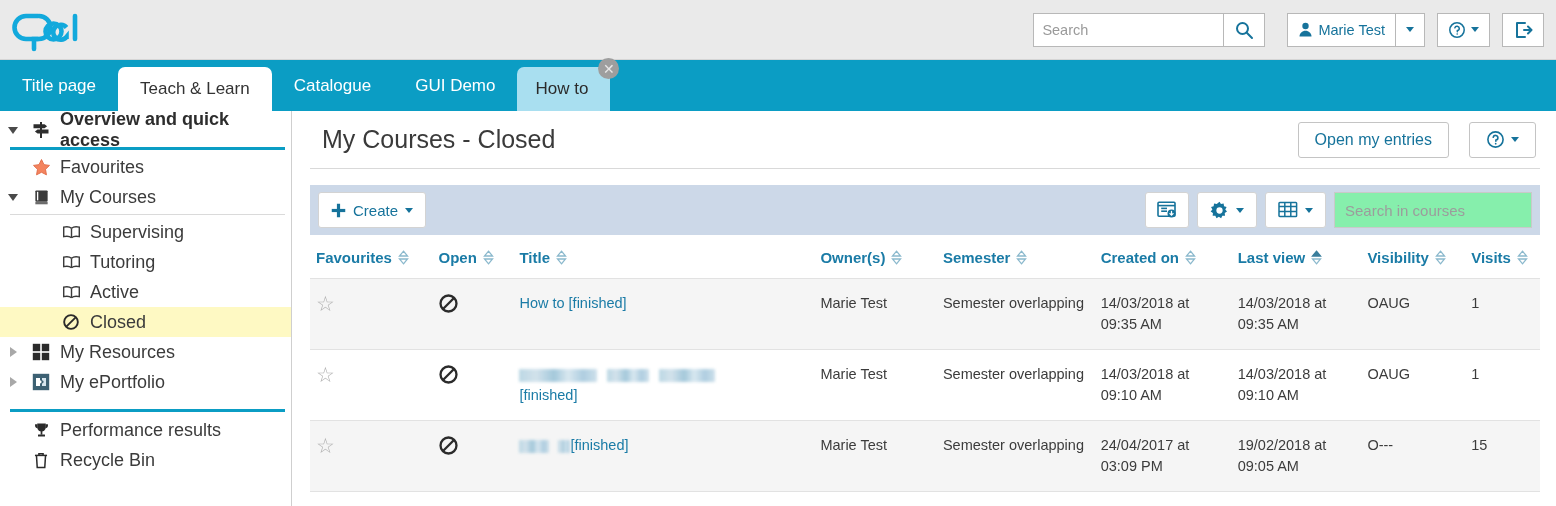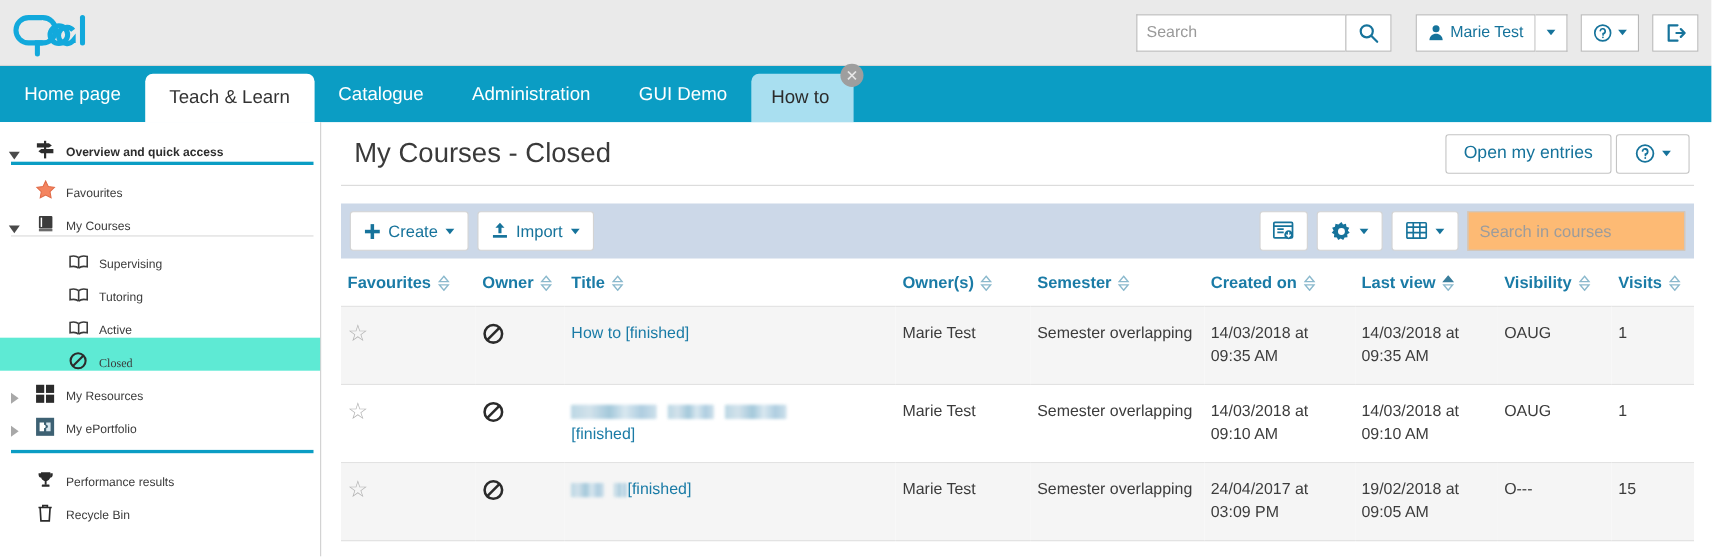--- a/index.html
+++ b/index.html
@@ -128,29 +128,29 @@
   .sidebar {
     width: 292px;
     min-width: 292px;
     background: #ffffff;
     border-right: 1px solid #cfcfcf;
     padding-top: 4px;
     position: relative;
   }
   .tree-row {
     display: flex;
-    align-items: flex-end;
+    align-items: center;
     height: 30px;
-    font-size: 11px;
+    font-size: 18px;
     color: #3b3b3b;
     cursor: pointer;
     padding-right: 6px;
   }
   .tree-row.root { font-weight: bold; color: #2d2d2d; }
-  .tree-row.selected { background: #5eead4; font-family: Liberation Serif, serif; }
+  .tree-row.selected { background: #fef9c3; }
   .arrow-cell {
     width: 26px;
     display: flex; align-items: center; justify-content: center;
     flex: 0 0 26px;
   }
   .arrow-down {
     width: 0; height: 0;
     border-left: 5px solid transparent;
     border-right: 5px solid transparent;
     border-top: 7px solid #4a4a4a;
@@ -190,21 +190,21 @@
     display: flex;
     align-items: center;
     justify-content: space-between;
     border-bottom: 1px solid #d9d9d9;
     padding: 0 4px 0 12px;
   }
   .page-title {
     font-size: 25px;
     color: #3a3a3a;
   }
-  .page-head-actions { display: flex; gap: 4px; }
+  .page-head-actions { display: flex; gap: 20px; }
   .pbtn {
     height: 36px;
     border: 1px solid #c4c4c4;
     background: #fff;
     border-radius: 3px;
     color: #16739b;
     font-size: 16px;
     padding: 0 16px;
     display: flex; align-items: center; gap: 6px;
     cursor: pointer;
@@ -233,21 +233,21 @@
     padding: 0 12px;
     display: flex; align-items: center; gap: 7px;
     cursor: pointer;
     font-family: "Liberation Sans", sans-serif;
   }
   .tbtn.icononly { padding: 0 11px; }
   .tb-search {
     height: 36px;
     width: 198px;
     border: 1px solid #c9c9c9;
-    background: #fdba74;
+    background: #86efac;
     font-size: 15px;
     padding: 0 10px;
     color: #333;
     font-family: "Liberation Sans", sans-serif;
     outline: none;
   }
   .tb-search::placeholder { color: #9c9c9c; }
 
   
   table.courses {
@@ -362,30 +362,27 @@
           <path d="M12 3H4v14h8" stroke-linecap="round" stroke-linejoin="round"></path>
           <path d="M11 10h7M15 6.5 18.5 10 15 13.5" stroke-linecap="round" stroke-linejoin="round"></path>
         </svg>
       </div>
     </div>
   </div>
 </div>
 
 <div class="navbar">
   <div class="nav-tab">
-      <span>Home page</span>
+      <span>Title page</span>
     </div>
   <div class="nav-tab active">
       <span>Teach &amp; Learn</span>
     </div>
   <div class="nav-tab">
       <span>Catalogue</span>
-    </div>
-  <div class="nav-tab">
-      <span>Administration</span>
     </div>
   <div class="nav-tab">
       <span>GUI Demo</span>
     </div>
   <div class="nav-tab doc-tab">
     <span>How to</span>
     <span class="tab-close">✕</span>
   </div>
 </div>
 
@@ -563,28 +560,20 @@
     </div>
 
     <div class="toolbar">
       <div class="tb-left">
         <div class="tbtn">
           <svg width="15" height="15" viewBox="0 0 16 16" fill="#16739b">
             <rect x="6.3" y="0.8" width="3.4" height="14.4"></rect>
               <rect x="0.8" y="6.3" width="14.4" height="3.4"></rect>
           </svg>
           <span>Create</span>
-          <span class="caret"></span>
-        </div>
-        <div class="tbtn">
-          <svg width="15" height="16" viewBox="0 0 16 17" fill="#16739b">
-            <path d="M8 0.6 12.4 5.4H9.5v5.2h-3V5.4H3.6z"></path>
-              <rect x="1.2" y="12.4" width="13.6" height="2.6"></rect>
-          </svg>
-          <span>Import</span>
           <span class="caret"></span>
         </div>
       </div>
       <div class="tb-right">
         <div class="tbtn icononly">
           <svg width="20" height="18" viewBox="0 0 20 18" fill="none" stroke="#16739b" stroke-width="1.6">
             <rect x="1" y="1.2" width="17" height="14" rx="1"></rect>
             <line x1="1" y1="4.6" x2="18" y2="4.6"></line>
             <line x1="4.2" y1="7.4" x2="10" y2="7.4"></line>
             <line x1="4.2" y1="10.2" x2="10" y2="10.2"></line>
@@ -633,21 +622,21 @@
             <span class="sorticon">
               <svg width="11" height="15" viewBox="0 0 11 15" fill="none" stroke="#8bb9cd" stroke-width="1.3">
                 <path d="M5.5 1.2 9.5 6H1.5z"></path>
                     <path d="M5.5 13.8 9.5 9H1.5z"></path>
                   </svg>
             </span>
               </div>
             </th>
           <th>
               <div class="th-inner">
-            <span>Owner</span>
+            <span>Open</span>
             <span class="sorticon">
               <svg width="11" height="15" viewBox="0 0 11 15" fill="none" stroke="#8bb9cd" stroke-width="1.3">
                 <path d="M5.5 1.2 9.5 6H1.5z"></path>
                     <path d="M5.5 13.8 9.5 9H1.5z"></path>
                   </svg>
             </span>
               </div>
             </th>
           <th>
               <div class="th-inner">

